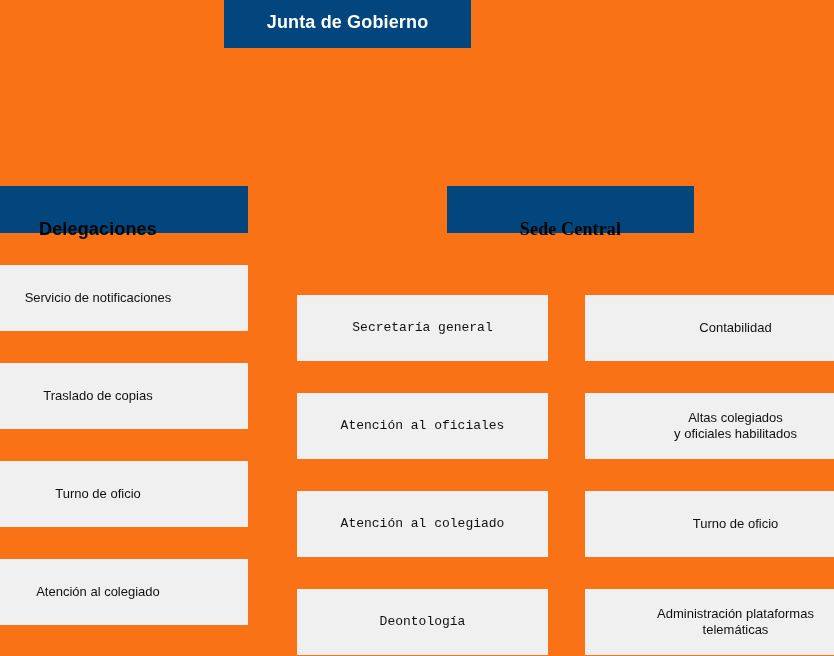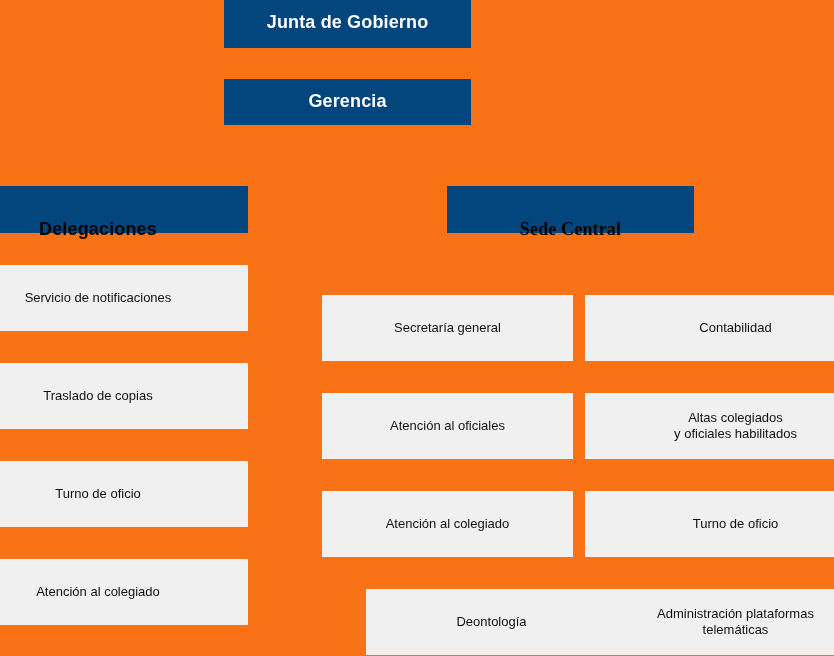--- a/index.html
+++ b/index.html
@@ -77,45 +77,42 @@
   #node-sede-central     { left: 447px; top: 186px; width: 247px; height: 47px; font-family: Liberation Serif, serif; }
 
   
   .col-left  { left: -52px; width: 300px; height: 66px; }
   #node-left-0 { top: 265px; }
   #node-left-1 { top: 363px; }
   #node-left-2 { top: 461px; }
   #node-left-3 { top: 559px; }
 
   
-  .col-mid   { left: 322px; width: 251px; height: 66px; }
+  .col-mid   { left: 297px; width: 251px; height: 66px; font-family: Liberation Mono, monospace; }
   #node-mid-0 { top: 295px; }
   #node-mid-1 { top: 393px; }
   #node-mid-2 { top: 491px; }
-  #node-mid-3 { top: 589px; margin-left: 44px; }
+  #node-mid-3 { top: 589px; }
 
   
   .col-right { left: 585px; width: 301px; height: 66px; }
   #node-right-0 { top: 295px; }
   #node-right-1 { top: 393px; }
   #node-right-2 { top: 491px; }
   #node-right-3 { top: 589px; }
 </style>
 </head>
 <body>
 
 <div id="org-chart">
 
   <div class="node blue light-text" id="node-junta-de-gobierno">
     <span class="node-label">Junta de Gobierno</span>
   </div>
 
-  <div class="node blue light-text" id="node-gerencia">
-    <span class="node-label">Gerencia</span>
-  </div>
 
   <div class="node blue dark-text" id="node-delegaciones">
     <span class="node-label">Delegaciones</span>
   </div>
 
   <div class="node blue dark-text" id="node-sede-central">
     <span class="node-label">Sede Central</span>
   </div>
 
   <div class="node light col-left" id="node-left-0">

